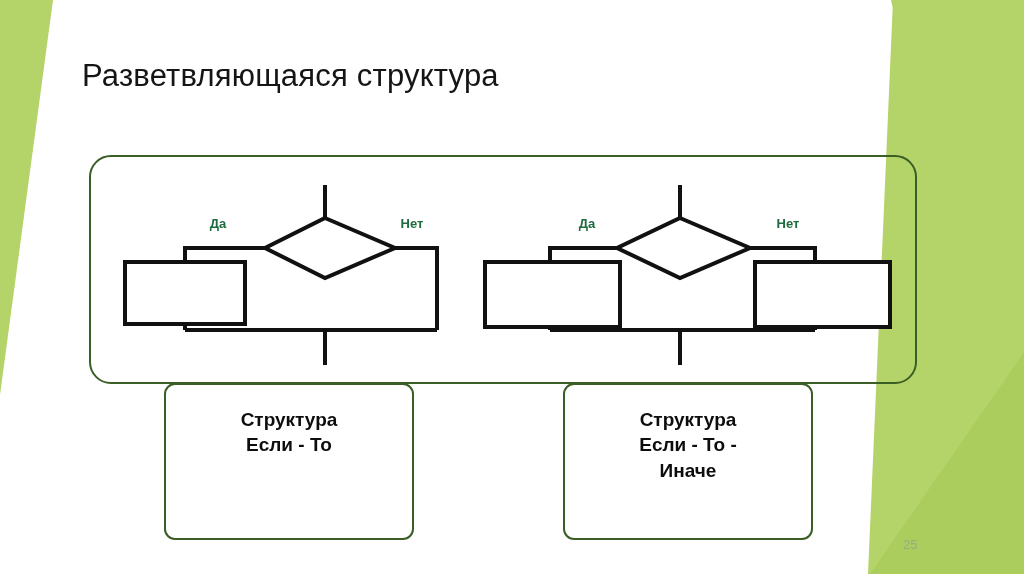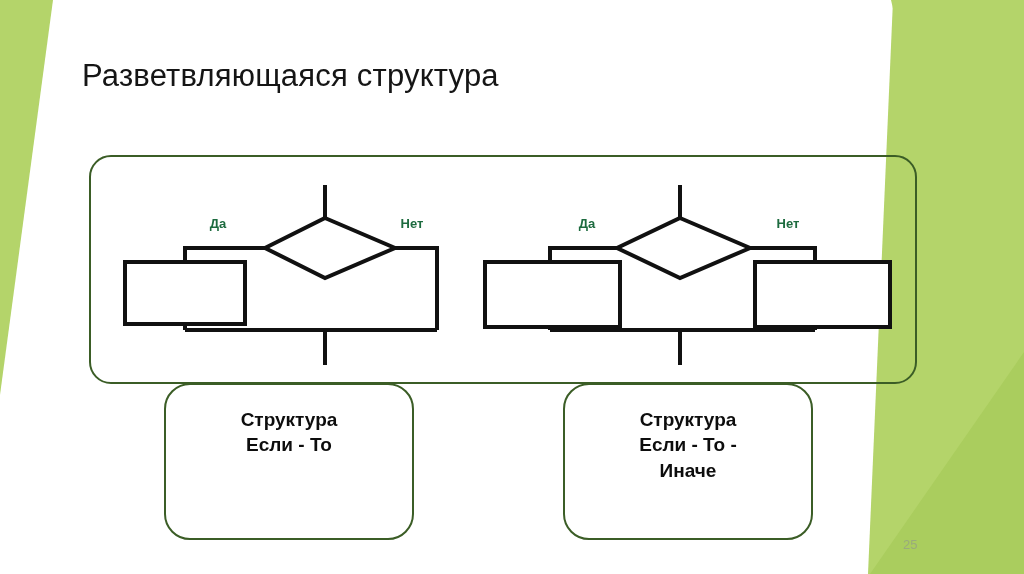--- a/index.html
+++ b/index.html
@@ -43,21 +43,21 @@
     width: 828px;
     height: 229px;
     border: 2.2px solid #3b5d26;
     border-radius: 22px;
     background: transparent;
     box-sizing: border-box;
   }
   .caption-box {
     position: absolute;
     border: 2.2px solid #3b5d26;
-    border-radius: 26px;
+    border-radius: 11px;
     background: #ffffff;
     box-sizing: border-box;
     overflow: hidden;
   }
   #caption-box-left {
     left: 164px;
     top: 383px;
     width: 250px;
     height: 157px;
   }

